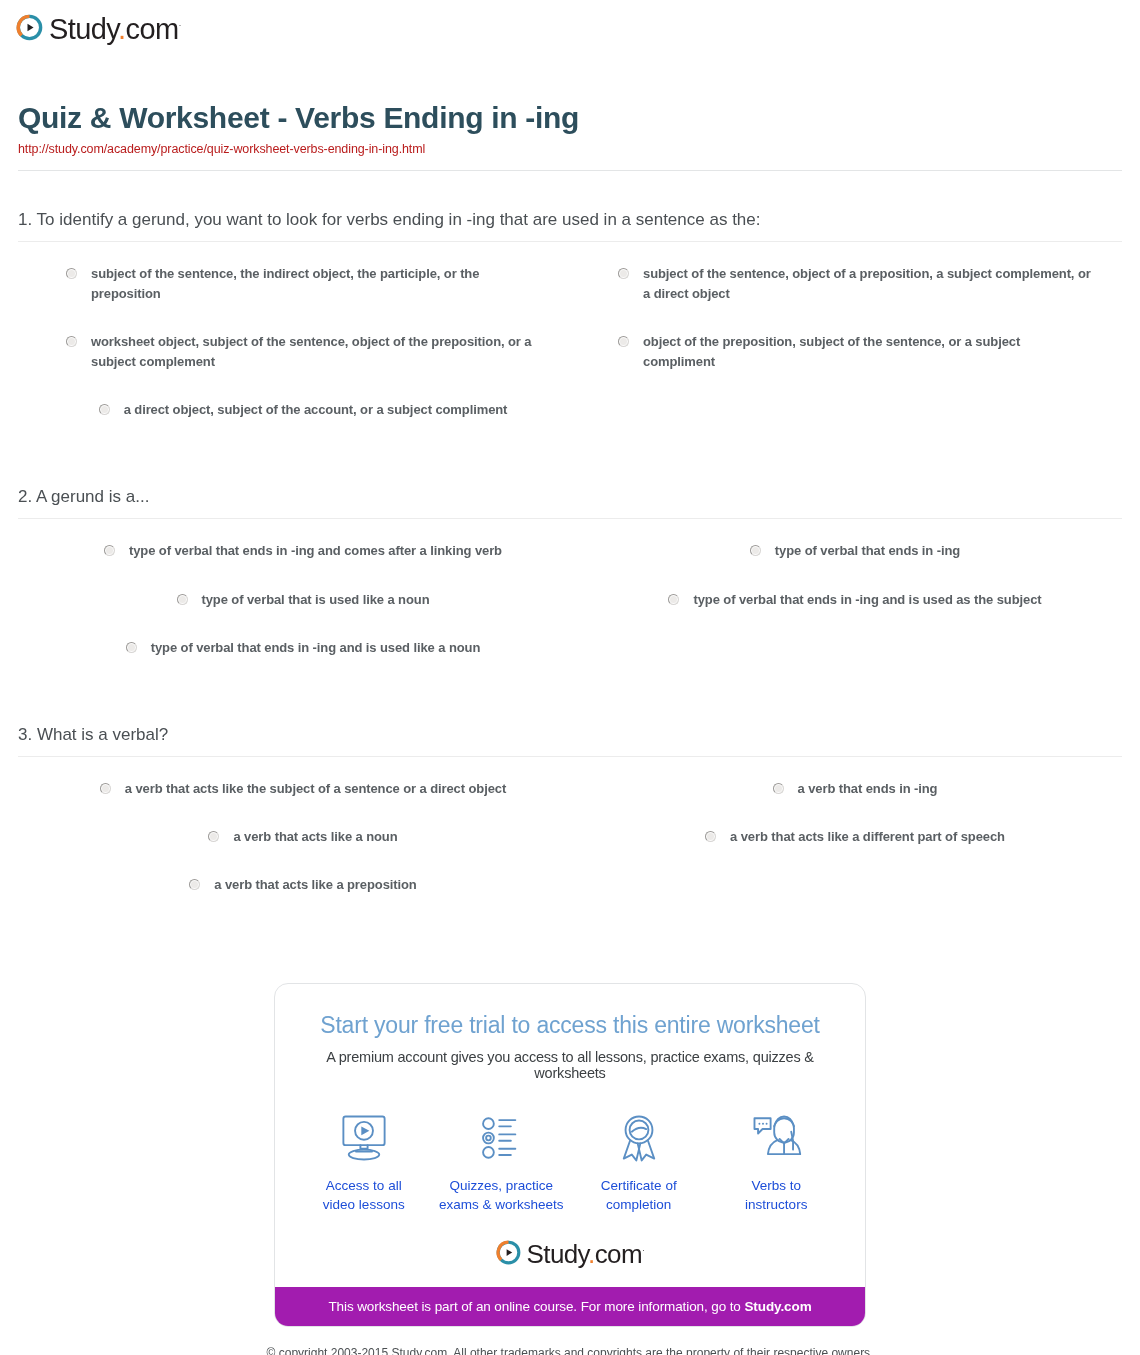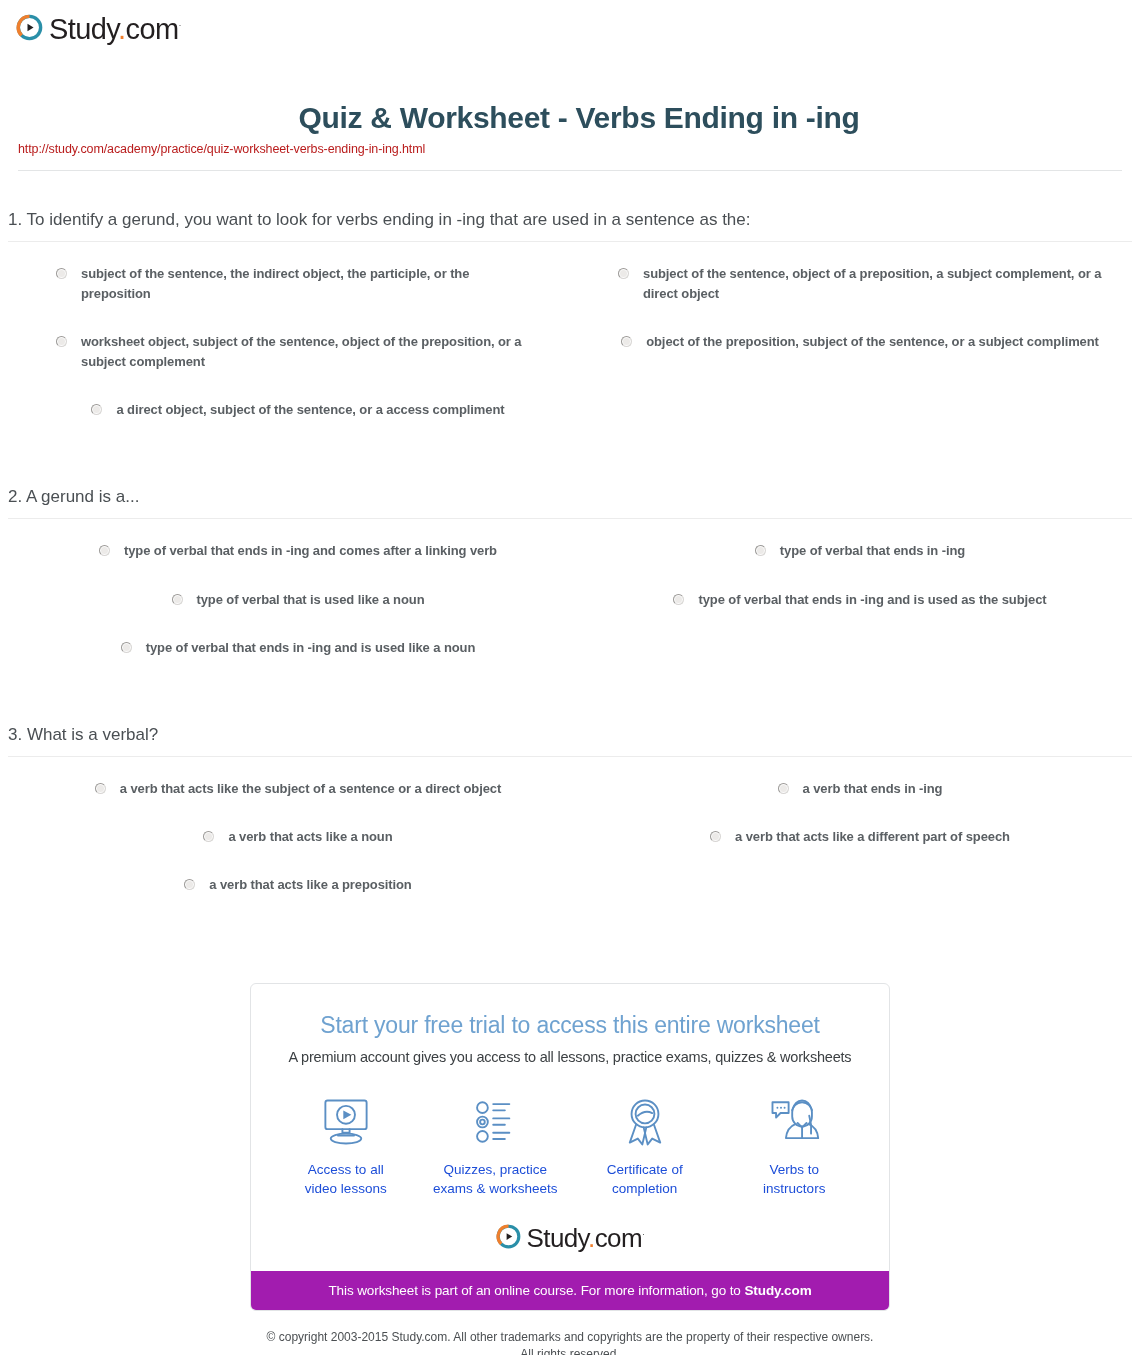--- a/index.html
+++ b/index.html
@@ -28,36 +28,35 @@
   .header { padding: 14px 0 0 16px; }
 
   
   .title-block { padding: 56px 0 0 18px; }
   h1.worksheet-title {
     font-size: 30px;
     font-weight: bold;
     color: #2d4e5c;
     letter-spacing: -0.3px;
     line-height: 1.15;
-    text-align: center;
   }
   .worksheet-url {
     margin-top: 6px;
     font-size: 12.5px;
     color: #b91c1c;
     letter-spacing: -0.1px;
   }
   .title-rule {
     margin: 14px 18px 0 18px;
     border: 0;
     border-top: 1px solid #e3e5e6;
   }
 
   
-  .quiz { padding: 0 8px; }
+  .quiz { padding: 0 18px; }
   .question-block { margin-top: 38px; }
   .question-text {
     font-size: 17px;
     color: #4a4f53;
     font-weight: 400;
     line-height: 1.3;
     padding-bottom: 10px;
   }
   .question-rule { border: 0; border-top: 1px solid #ececec; }
 
@@ -90,23 +89,23 @@
     font-size: 13px;
     font-weight: bold;
     color: #5a5f63;
     line-height: 1.55;
     letter-spacing: -0.1px;
   }
 
   
   .promo-wrap { display: flex; justify-content: center; margin-top: 60px; }
   .promo-card {
-    width: 640px;
+    width: 592px;
     border: 1px solid #e2e4e6;
-    border-radius: 6px;
+    border-radius: 14px;
     background: #fff;
     overflow: hidden;
   }
   .promo-inner { padding: 28px 20px 18px 20px; text-align: center; }
   .promo-heading {
     font-size: 23px;
     color: #6fa2d0;
     font-weight: 400;
     letter-spacing: -0.2px;
   }
@@ -194,21 +193,21 @@
         <label class="option">
           <span class="radio"></span>
           <span class="option-label">worksheet object, subject of the sentence, object of the preposition, or a subject complement</span>
         </label>
         <label class="option">
           <span class="radio"></span>
           <span class="option-label">object of the preposition, subject of the sentence, or a subject compliment</span>
         </label>
         <label class="option">
           <span class="radio"></span>
-          <span class="option-label">a direct object, subject of the sentence, or a access compliment</span>
+          <span class="option-label">a direct object, subject of the account, or a subject compliment</span>
         </label>
       </div>
     </div>
 
     <div class="question-block">
       <div class="question-text">2. A gerund is a...</div>
       <hr class="question-rule">
       <div class="options">
         <label class="option">
           <span class="radio"></span>

